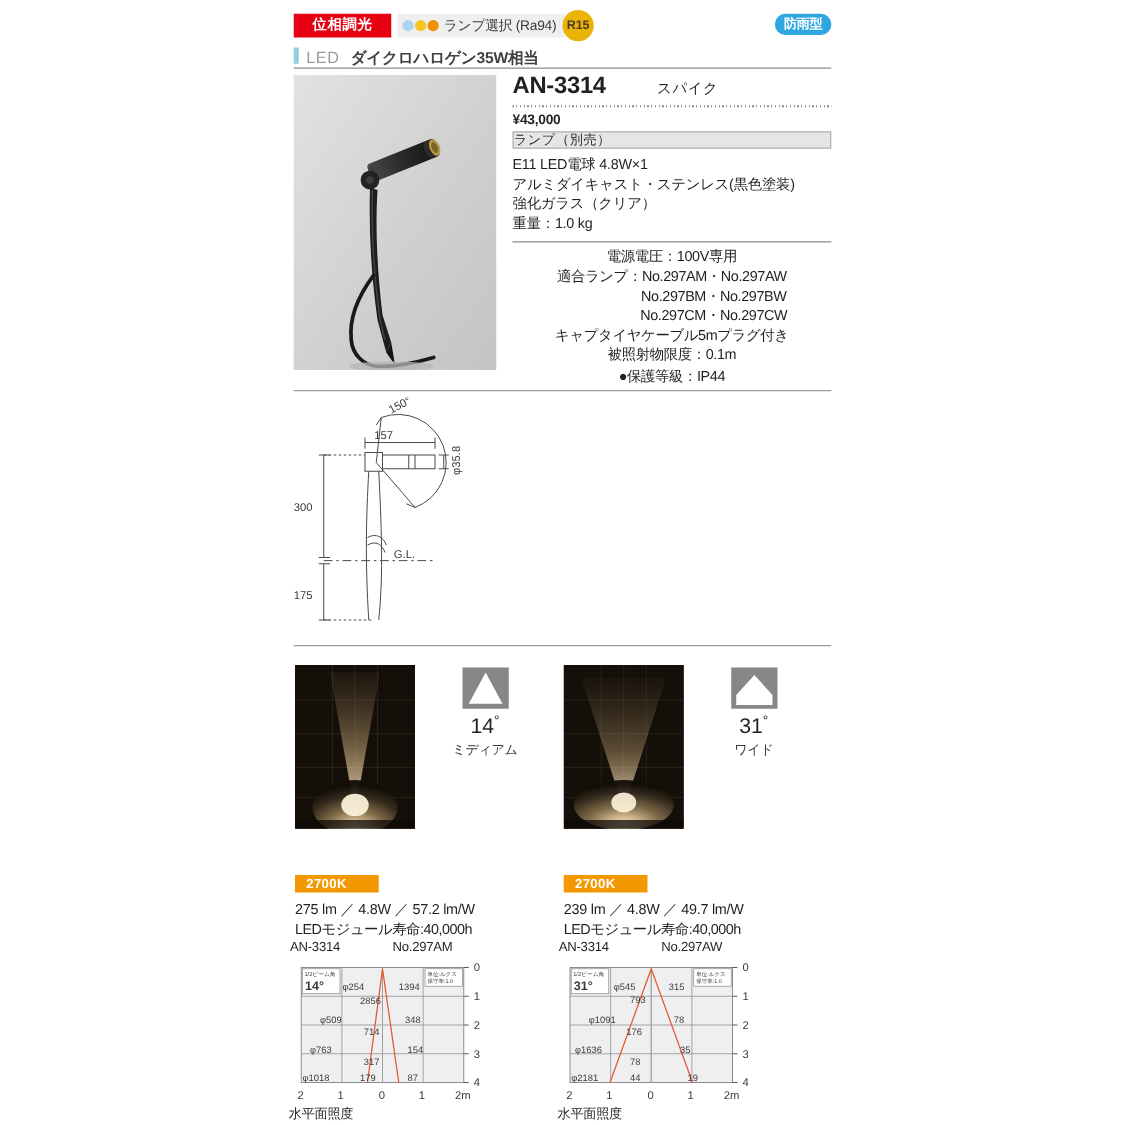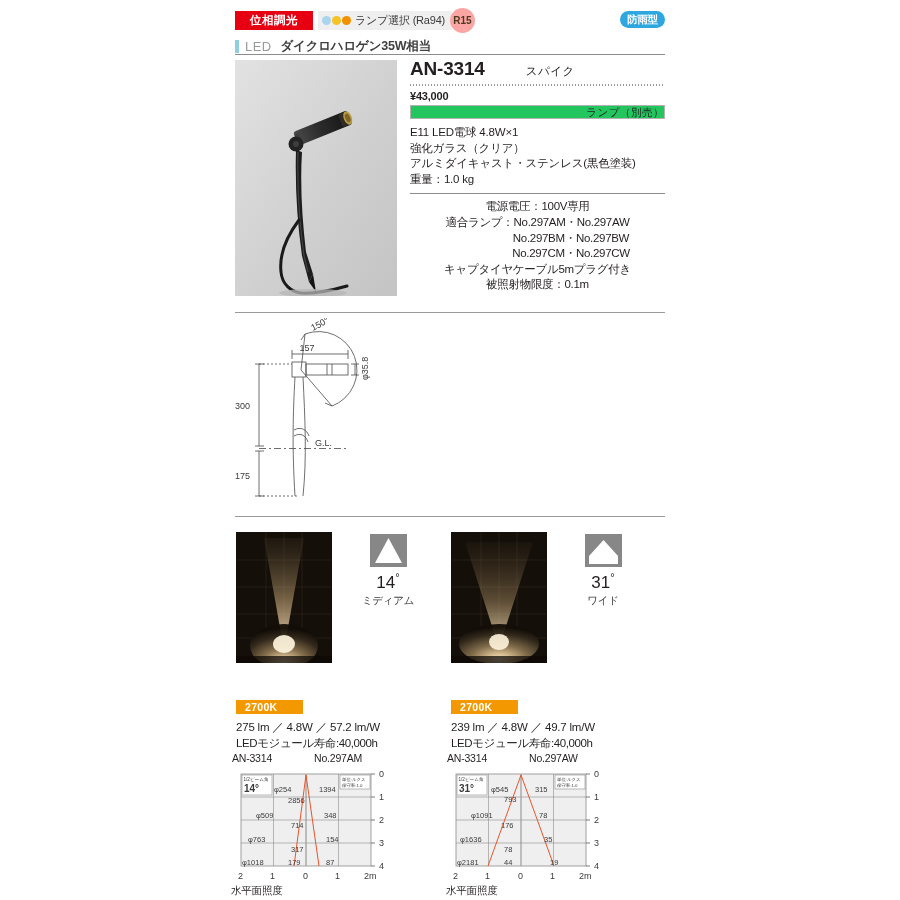--- a/index.html
+++ b/index.html
@@ -45,41 +45,41 @@
     white-space: nowrap;
   }
   .dot { width: 9px; height: 9px; border-radius: 50%; display: inline-block; margin-right: 1px; }
   .dot.d1 { background: #a9d5ee; }
   .dot.d2 { background: #f6c324; }
   .dot.d3 { background: #f29100; }
   .badge-lamp .lbl { margin-left: 3px; letter-spacing: -0.2px; }
   .badge-r15 {
     position: absolute; left: 215px; top: -3px;
     width: 25px; height: 25px; border-radius: 50%;
-    background: #fca5a5;
+    background: #eab308;
     color: #4a3a20;
     font-size: 10px; font-weight: bold;
     line-height: 25px; text-align: center;
   }
   .badge-rain {
     position: absolute; right: 0; top: 0;
     width: 45px; height: 17px;
     border-radius: 9px;
     background: #2ea7e0;
     color: #fff;
     font-size: 10.5px; font-weight: bold;
     line-height: 17px; text-align: center;
     letter-spacing: -0.3px;
   }
 
   
   .led-row {
     position: absolute;
     left: 235px; top: 38px;
-    display: flex; align-items: center;
+    display: flex; align-items: flex-start;
     height: 16px;
   }
   .led-tick {
     width: 4px; height: 13px;
     background: #8fcfe0;
     margin-right: 6px;
   }
   .led-word {
     font-size: 13px;
     color: #9a9a9a;
@@ -136,25 +136,25 @@
   }
   .price {
     margin-top: 4px;
     font-size: 11px;
     font-weight: bold;
     letter-spacing: -0.2px;
   }
   .lamp-bar {
     margin-top: 3px;
     height: 14px;
-    background: #22c55e;
+    background: #e5e5e5;
     border: 1px solid #b2b2b2;
     font-size: 10.5px;
     line-height: 13px;
-    text-align: right;
+    text-align: left;
     letter-spacing: 0.5px;
   }
   .spec-list {
     margin-top: 6px;
     font-size: 11.5px;
     line-height: 15.6px;
     letter-spacing: -0.2px;
   }
   .hr-thin {
     margin-top: 6px; margin-bottom: 5px;
@@ -338,34 +338,35 @@
     <div class="model-row">
       <span class="model-no">AN-3314</span>
       <span class="model-type">スパイク</span>
     </div>
     <div class="dotrule"></div>
     <div class="price">¥43,000</div>
     <div class="lamp-bar">ランプ（別売）</div>
 
     <div class="spec-list">
       <div>E11 LED電球 4.8W×1</div>
+      <div>アルミダイキャスト・ステンレス(黒色塗装)</div>
       <div>強化ガラス（クリア）</div>
-      <div>アルミダイキャスト・ステンレス(黒色塗装)</div>
       <div>重量：1.0 kg</div>
     </div>
 
     <div class="hr-thin"></div>
 
     <div class="spec-list2">
       <div>電源電圧：100V専用</div>
       <div>適合ランプ：No.297AM・No.297AW</div>
       <div class="indent">No.297BM・No.297BW</div>
       <div class="indent">No.297CM・No.297CW</div>
       <div>キャプタイヤケーブル5mプラグ付き</div>
       <div>被照射物限度：0.1m</div>
+      <div class="bullet-line">●保護等級：IP44</div>
     </div>
   </div>
 
   <div class="rule-mid"></div>
 
   <div class="drawing">
     <svg width="220" height="190" viewBox="0 0 220 190">
       <g stroke="#4a4a4a" fill="none" stroke-width="0.8">
 
         <rect x="57" y="44" width="14" height="15"></rect>

